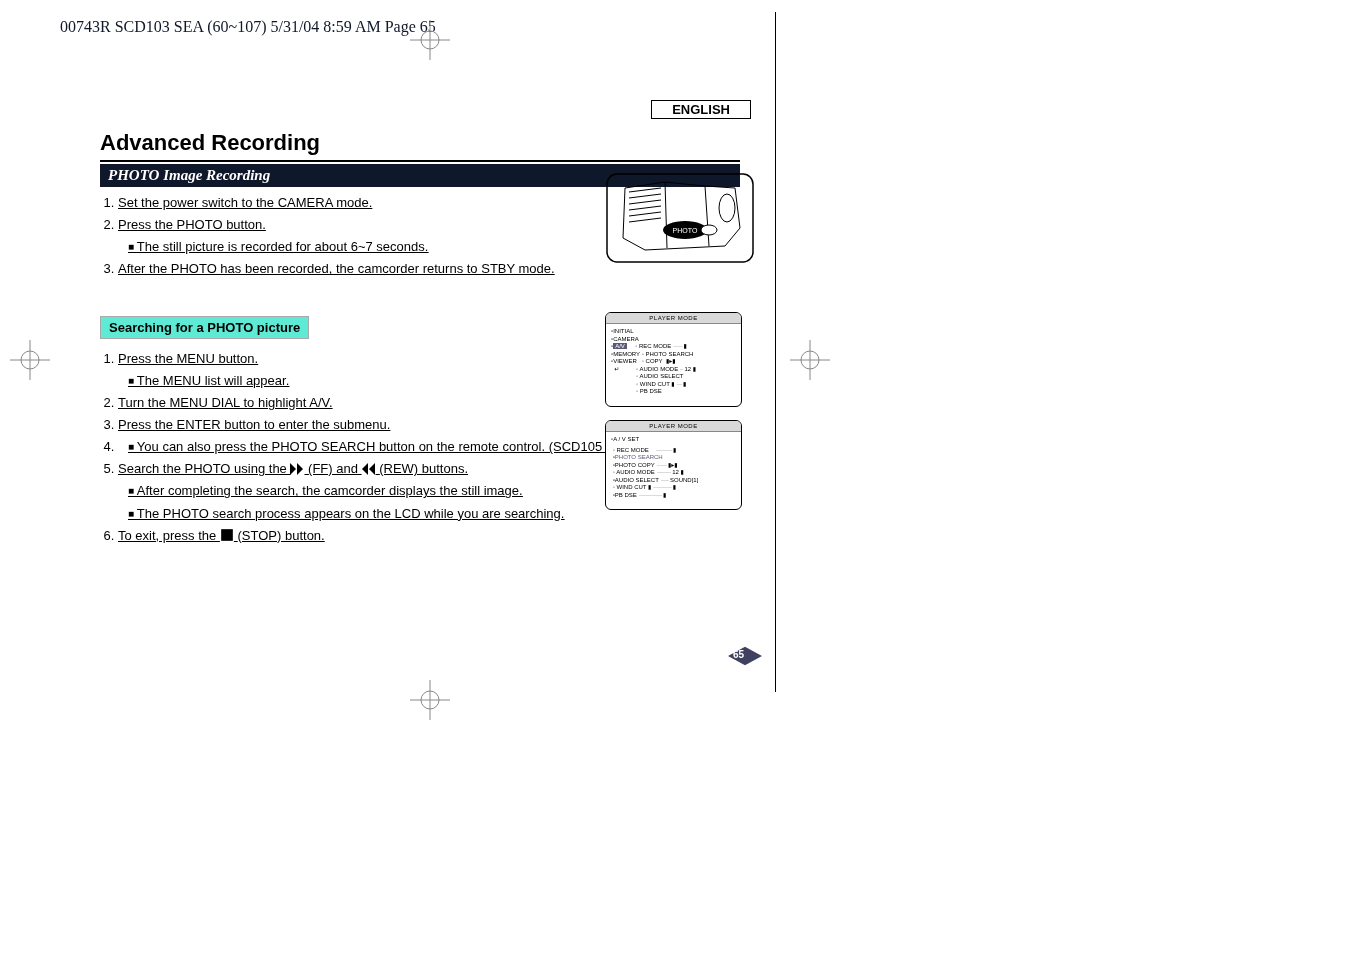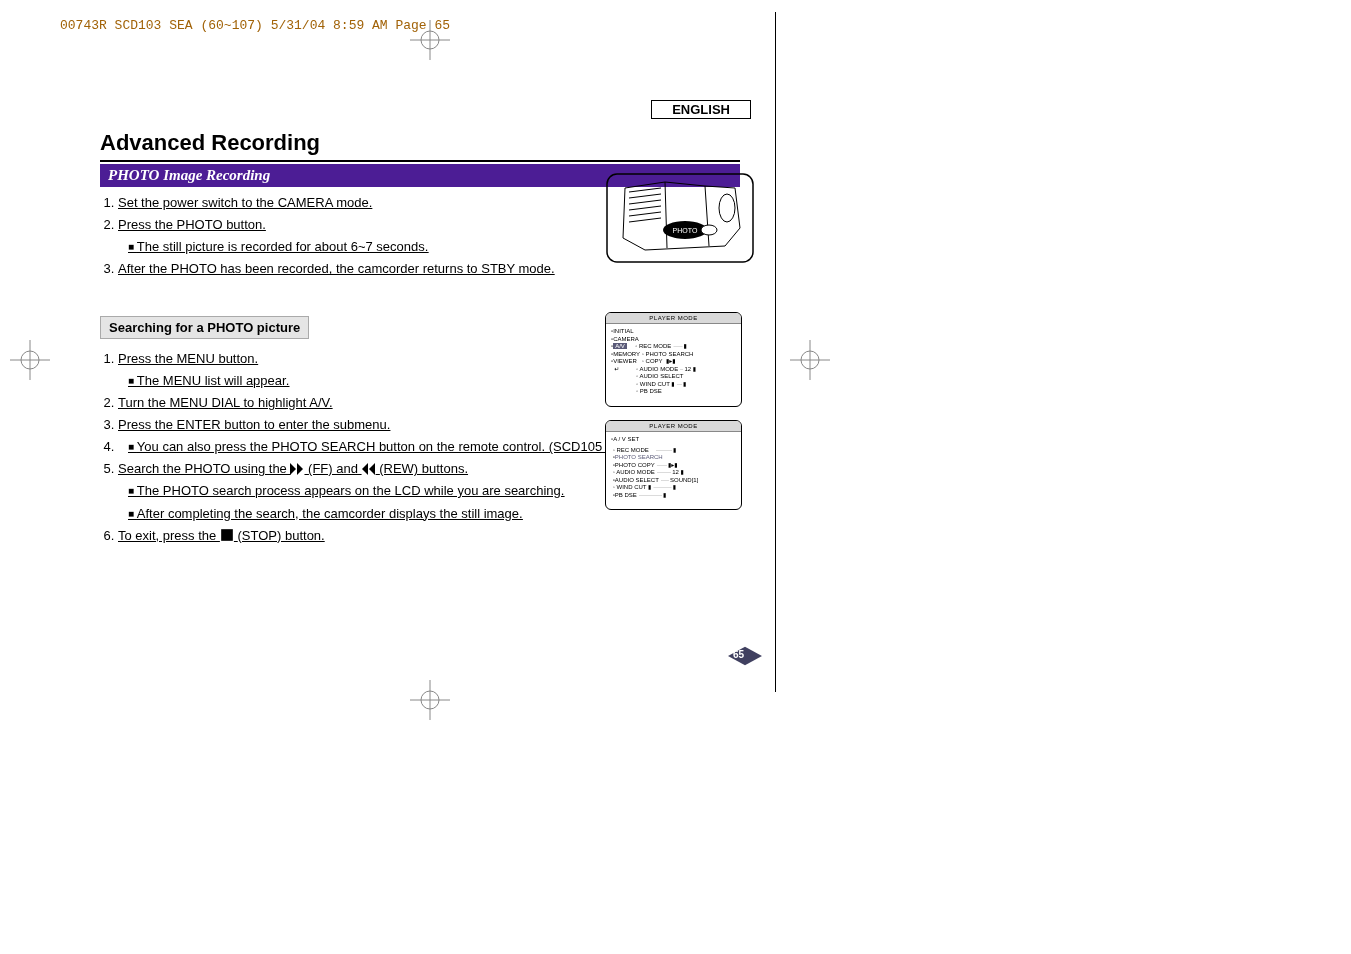--- a/index.html
+++ b/index.html
@@ -9,23 +9,23 @@
     background: #fff;
     width: 1351px;
     height: 954px;
     position: relative;
     color: #000;
   }
   .header-line {
     position: absolute;
     top: 18px;
     left: 60px;
-    font-family: Liberation Mono, monospace;
-    font-size: 13px;
-    color: #a16207;
+    font-family: Liberation Serif, serif;
+    font-size: 16px;
+    color: #0f172a;
   }
   .language-box {
     position: absolute;
     top: 100px;
     right: 600px;
     border: 1.5px solid #000;
     padding: 1px 20px;
     font-weight: bold;
     font-size: 13px;
   }
@@ -39,21 +39,21 @@
     font-size: 22px;
     font-weight: bold;
     margin: 12px 0 4px 0;
   }
   .rule {
     border-top: 2px solid #000;
     margin: 0 0 2px 0;
     width: 640px;
   }
   .section-bar {
-    background: #4c1d95;
+    background: #0f172a;
     color: #fff;
     font-style: italic;
     font-weight: bold;
     font-family: "Times New Roman", serif;
     font-size: 15px;
     padding: 3px 8px;
     width: 624px;
     margin-bottom: 6px;
   }
   ol.steps {
@@ -76,21 +76,21 @@
   }
   .note-block {
     margin: 0 0 14px 18px;
     font-size: 13px;
   }
   .note-block .cross::before {
     content: "✤ ";
   }
   .sub-heading {
     display: inline-block;
-    background: #e5e5e5;
+    background: #5eead4;
     border: 1px solid #aaa;
     font-weight: bold;
     font-size: 13px;
     padding: 3px 8px;
     margin: 6px 0 10px 0;
   }
   .inline-icon {
     display: inline-block;
     vertical-align: -2px;
     width: 14px;
@@ -227,22 +227,22 @@
             <polygon points="0,0 6,6 0,12" fill="#000"></polygon>
             <polygon points="7,0 13,6 7,12" fill="#000"></polygon>
           </svg></span>
       <span> (FF) and </span>
       <span class="inline-icon"><svg viewBox="0 0 14 12">
             <polygon points="6,0 0,6 6,12" fill="#000"></polygon>
             <polygon points="13,0 7,6 13,12" fill="#000"></polygon>
           </svg></span>
       <span> (REW) buttons.</span>
       <ul class="sub">
+        <li><span>After completing the search, the camcorder displays the still image.</span></li>
         <li><span>The PHOTO search process appears on the LCD while you are searching.</span></li>
-        <li><span>After completing the search, the camcorder displays the still image.</span></li>
       </ul>
     </li>
     <li>
       <span>To exit, press the </span>
       <span class="inline-icon"><svg viewBox="0 0 12 12">
             <rect x="1" y="1" width="10" height="10" fill="#000"></rect>
           </svg></span>
       <span>(STOP) button.</span>
     </li>
   </ol>

